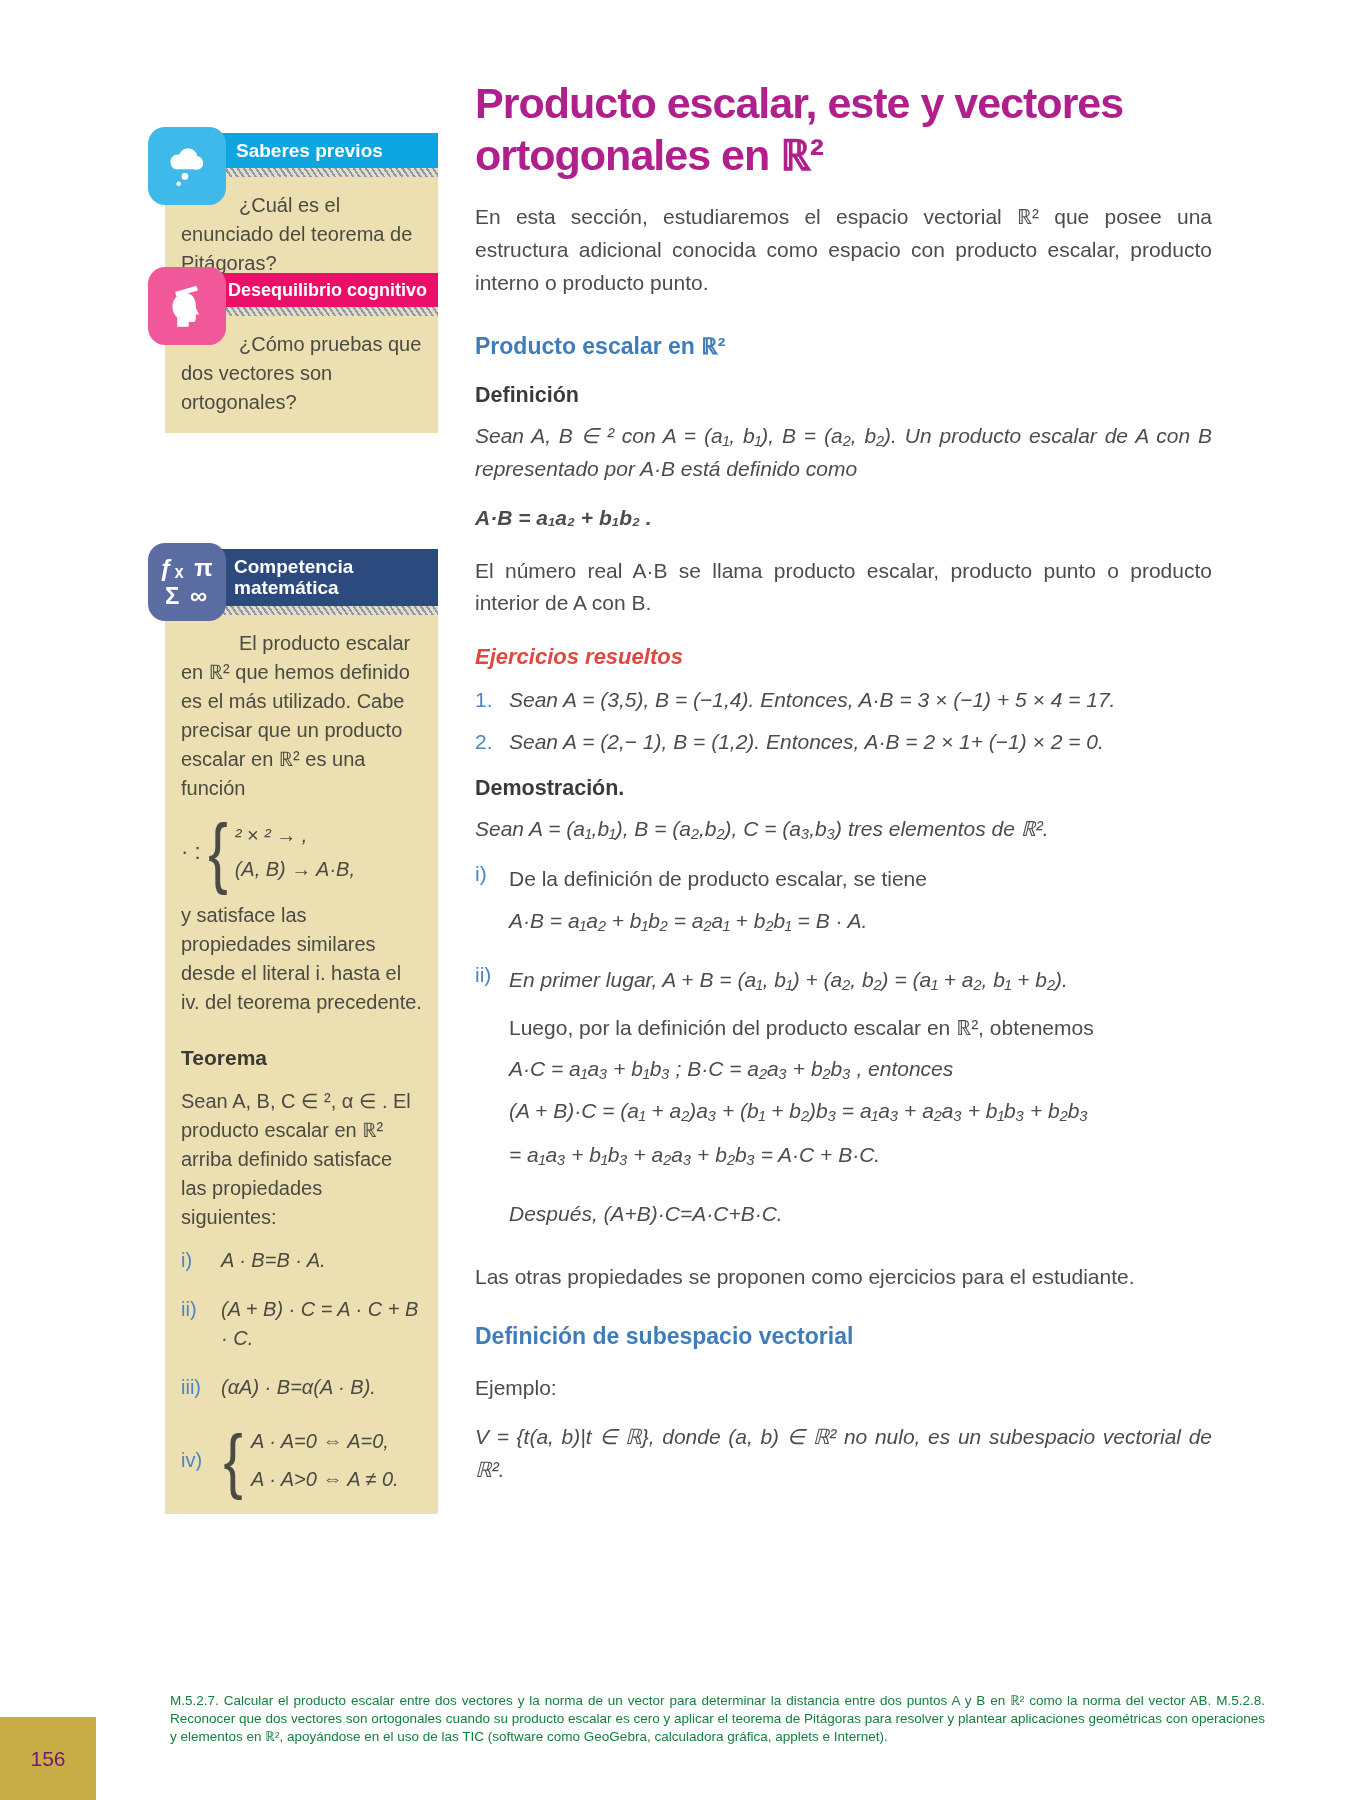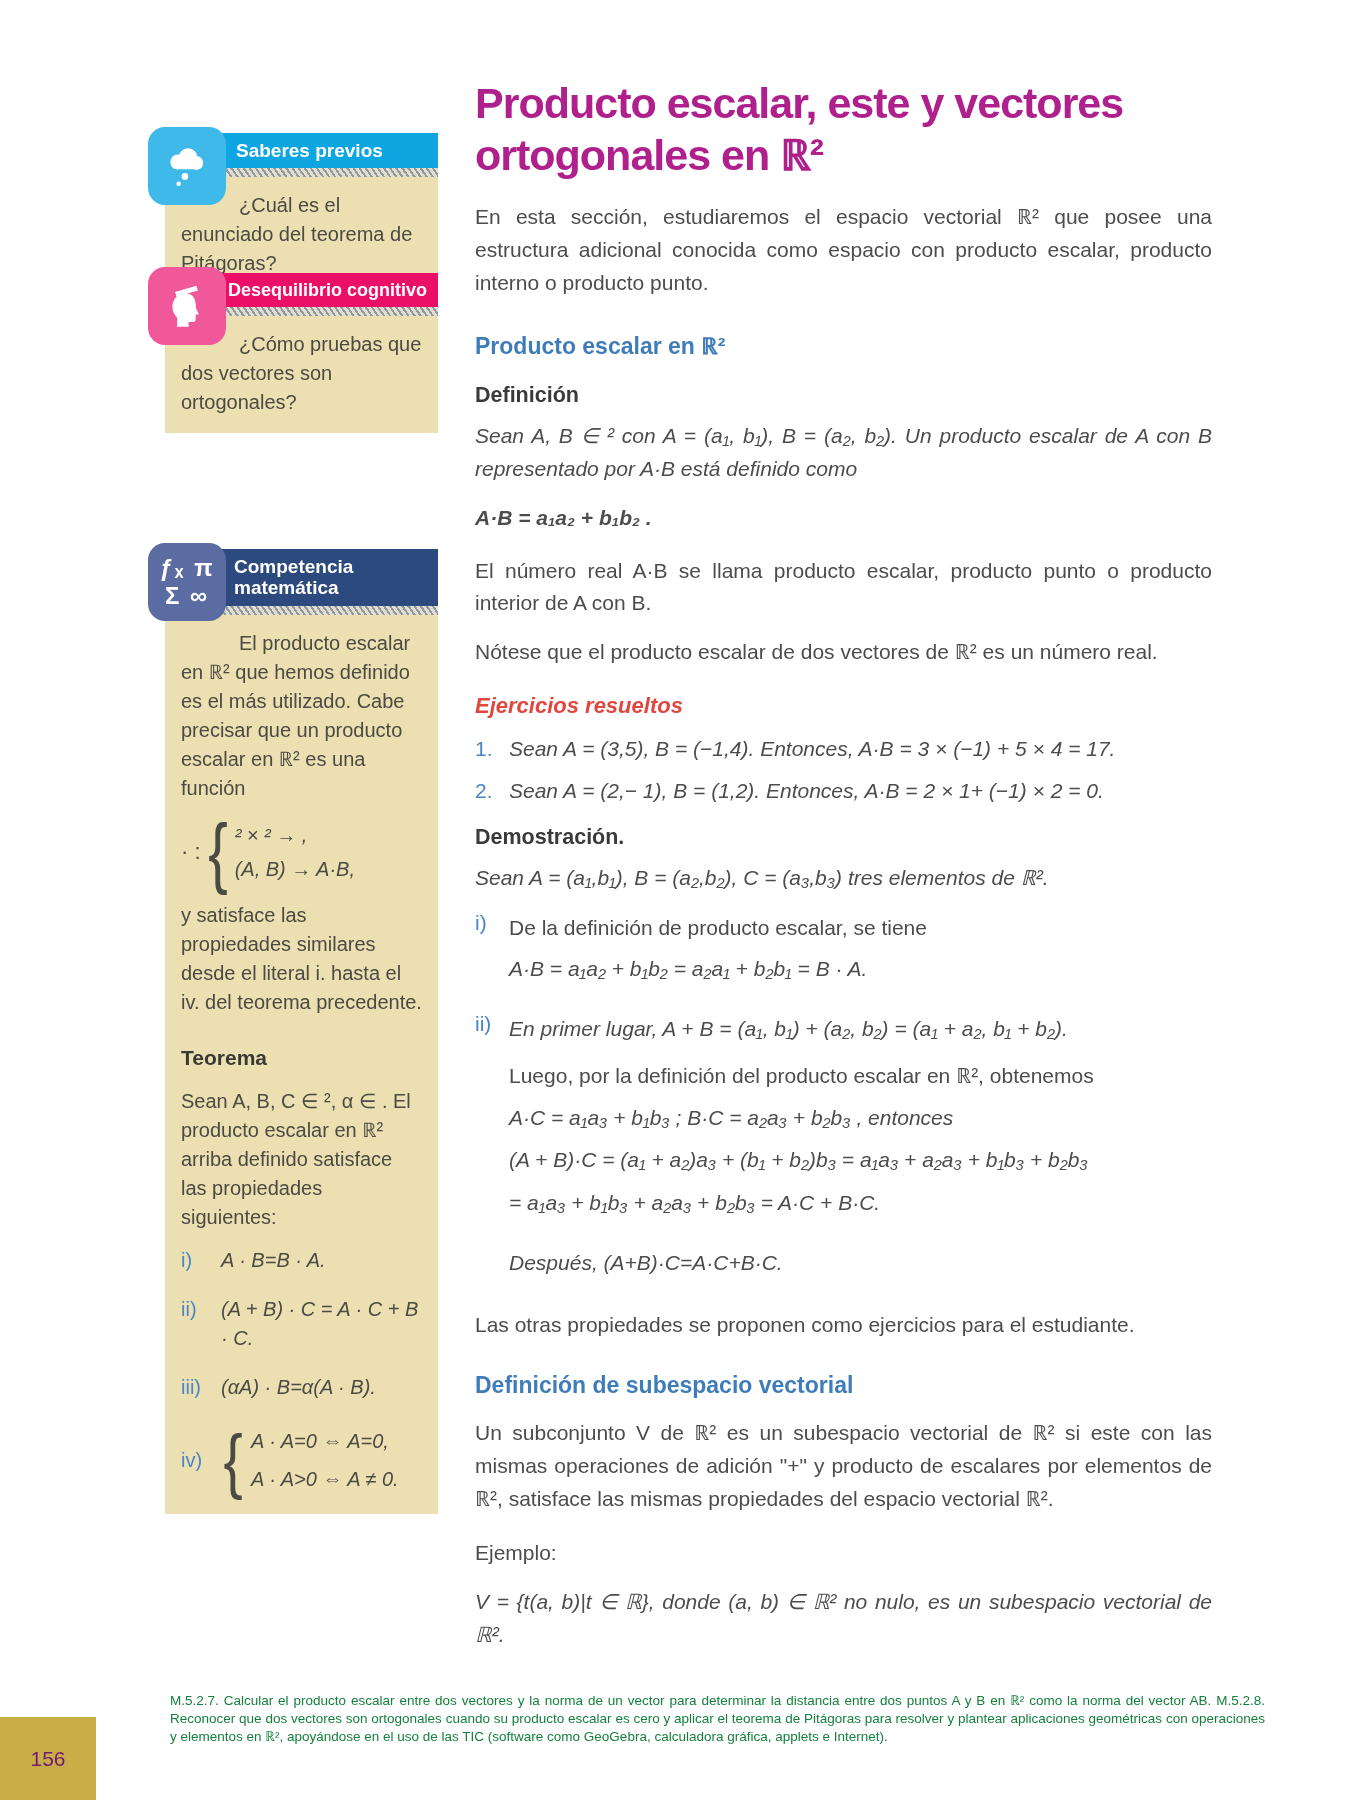--- a/index.html
+++ b/index.html
@@ -179,21 +179,20 @@
 
   <p style="margin-top:20px;">En esta sección, estudiaremos el espacio vectorial ℝ² que posee una estructura adicional conocida como espacio con producto escalar, producto interno o producto punto.</p>
 
   <div class="h-blue">Producto escalar en ℝ²</div>
   <div class="h-bold">Definición</div>
 
   <p class="it">Sean A, B ∈  ² con A = (a₁, b₁), B = (a₂, b₂). Un producto escalar de A con B representado por A·B está definido como</p>
   <p class="formula">A·B = a₁a₂ + b₁b₂ .</p>
 
   <p style="margin-top:20px;">El número real A·B se llama producto escalar, producto punto o producto interior de A con B.</p>
-  <p>Nótese que el producto escalar de dos vectores de ℝ² es un número real.</p>
 
   <div class="h-red">Ejercicios resueltos</div>
 
   <div class="ej-row">
     <span class="ej-num">1.</span>
     <span class="ej-text">Sean A = (3,5), B = (−1,4). Entonces, A·B = 3 × (−1) + 5 × 4 = 17.</span>
   </div>
   <div class="ej-row">
     <span class="ej-num">2.</span>
     <span class="ej-text">Sean A = (2,− 1), B = (1,2). Entonces, A·B = 2 × 1+ (−1) × 2 = 0.</span>
@@ -218,21 +217,20 @@
       <div class="line it">A·C = a₁a₃ + b₁b₃ ; B·C = a₂a₃ + b₂b₃ , entonces</div>
       <div class="line it">(A + B)·C = (a₁ + a₂)a₃ + (b₁ + b₂)b₃ = a₁a₃ + a₂a₃ + b₁b₃ + b₂b₃</div>
       <div class="line it" style="margin-top:10px;">= a₁a₃ + b₁b₃ + a₂a₃ + b₂b₃ = A·C + B·C.</div>
       <div class="line it" style="margin-top:26px;">Después, (A+B)·C=A·C+B·C.</div>
     </div>
   </div>
 
   <p class="mt-lg">Las otras propiedades se proponen como ejercicios para el estudiante.</p>
 
   <div class="h-blue">Definición de subespacio vectorial</div>
-  <p>Un subconjunto V de ℝ² es un subespacio vectorial de ℝ² si este con las mismas operaciones de adición "+" y producto de escalares por elementos de ℝ², satisface las mismas propiedades del espacio vectorial ℝ².</p>
 
   <p style="margin-top:22px;">Ejemplo:</p>
   <p class="it">V = {t(a, b)|t ∈ ℝ}, donde (a, b) ∈ ℝ² no nulo, es un subespacio vectorial de ℝ².</p>
 </div>
 
 <div class="footer">M.5.2.7. Calcular el producto escalar entre dos vectores y la norma de un vector para determinar la distancia entre dos puntos A y B en ℝ² como la norma del vector AB. M.5.2.8. Reconocer que dos vectores son ortogonales cuando su producto escalar es cero y aplicar el teorema de Pitágoras para resolver y plantear aplicaciones geométricas con operaciones y elementos en ℝ², apoyándose en el uso de las TIC (software como GeoGebra, calculadora gráfica, applets e Internet).</div>
 
 <div class="page-num-box">
   <span class="page-num">156</span>
 </div>

